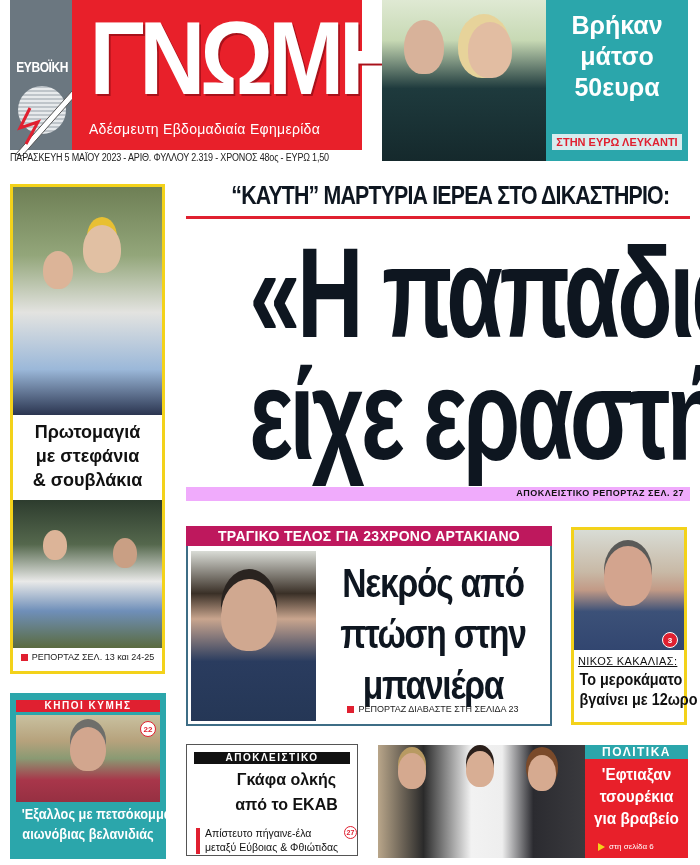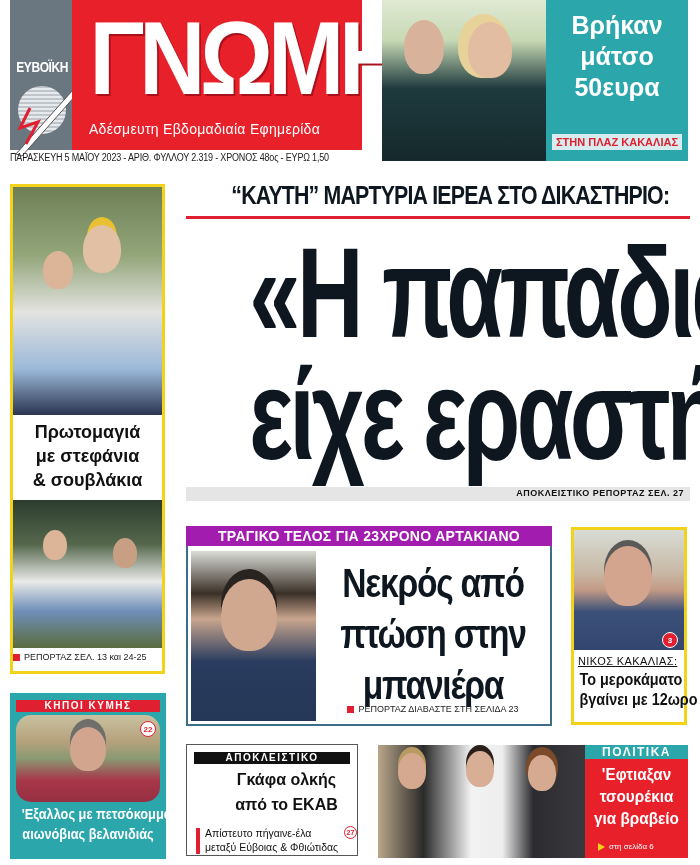--- a/index.html
+++ b/index.html
@@ -19,44 +19,44 @@
   .tr-panel { left: 546px; top: 0; width: 142px; height: 161px; background: #2ba6ab; }
   .tr-head { left: 546px; top: 10px; width: 142px; text-align: center; color: #fff; font-weight: bold; font-size: 25px; line-height: 31px; }
   .tr-tag { left: 552px; top: 134px; width: 130px; height: 16px; background: #d7ecee; color: #e02030; font-size: 11px; font-weight: bold; text-align: center; line-height: 16px; }
   .badge { width: 16px; height: 16px; border-radius: 50%; background: #e02030; color: #fff; font-size: 8px; font-weight: bold; text-align: center; line-height: 16px; border: 1px solid #fff; }
   
   .kicker { left: 186px; top: 178px; width: 504px; font-weight: bold; font-size: 26px; line-height: 34px; text-align: center; letter-spacing: -1px; transform: scaleX(0.82); transform-origin: center; color: #0e1620; white-space: nowrap; }
   .kicker-line { left: 186px; top: 216px; width: 504px; height: 3px; background: #e02030; }
   .big { left: 176px; width: 524px; text-align: center; font-weight: bold; color: #0e1620; font-size: 128px; letter-spacing: -5px; white-space: nowrap; transform: scaleX(0.72); transform-origin: center; line-height: 130px; }
   .big1 { top: 228px; }
   .big2 { top: 350px; }
-  .gray-bar { left: 186px; top: 487px; width: 504px; height: 14px; background: #e5e5e5; }
+  .gray-bar { left: 186px; top: 487px; width: 504px; height: 14px; background: #f0abfc; }
   .gray-bar span { position: absolute; right: 6px; top: 1px; font-size: 9px; font-weight: bold; letter-spacing: 0.5px; }
   
   .lcol { left: 10px; top: 184px; width: 155px; height: 490px; border: 3px solid #f3d21a; background: #fff; }
   .lcol-photo1 { left: 13px; top: 187px; width: 149px; height: 228px; background: linear-gradient(180deg,#6e7f55 0%,#93a67a 30%,#e3e3e0 55%,#9bb8d9 80%,#2b3550 100%); }
   .lcol-head { left: 13px; top: 420px; width: 149px; text-align: center; font-weight: bold; font-size: 18px; line-height: 24px; }
   .lcol-photo2 { left: 13px; top: 500px; width: 149px; height: 148px; background: linear-gradient(180deg,#2d3c2e 0%,#55684d 30%,#e9e9e8 55%,#6f8fb9 75%,#5a6b3f 100%); }
-  .lcol-cap { left: 13px; top: 652px; width: 149px; font-size: 9px; color: #222; }
+  .lcol-cap { left: 13px; top: 652px; width: 149px; text-align: center; font-size: 9px; color: #222; }
   .sq { display: inline-block; width: 7px; height: 7px; background: #e02030; margin-right: 4px; vertical-align: middle; }
   
   .ctr { left: 186px; top: 526px; width: 366px; height: 200px; border: 2px solid #3e6d86; }
-  .ctr-bar { left: 186px; top: 526px; width: 366px; height: 20px; background: #a21caf; color: #fff; text-align: center; font-weight: bold; font-size: 14px; line-height: 20px; letter-spacing: 0.3px; }
+  .ctr-bar { left: 186px; top: 526px; width: 366px; height: 20px; background: #be185d; color: #fff; text-align: center; font-weight: bold; font-size: 14px; line-height: 20px; letter-spacing: 0.3px; }
   .ctr-photo { left: 191px; top: 551px; width: 125px; height: 170px; background: linear-gradient(180deg,#d9dcd6 0%,#3a3027 25%,#c9a58e 40%,#2a3c5f 65%,#253756 100%); }
   .ctr-head { left: 316px; top: 558px; width: 234px; text-align: center; font-weight: bold; font-size: 40px; line-height: 51px; letter-spacing: -1.5px; transform: scaleX(0.84); transform-origin: center; color: #0e1620; white-space: nowrap; }
   .ctr-cap { left: 316px; top: 704px; width: 234px; text-align: center; font-size: 9px; color: #222; }
   
   .rp { left: 571px; top: 527px; width: 116px; height: 198px; border: 3px solid #f3d21a; }
   .rp-photo { left: 574px; top: 530px; width: 110px; height: 120px; background: linear-gradient(180deg,#d8dcd5 0%,#c8b9a6 35%,#c29a86 50%,#3c5178 68%,#324670 100%); }
   .rp-name { left: 578px; top: 655px; width: 104px; font-size: 11px; text-decoration: underline; letter-spacing: 0.4px; }
   .rp-head { left: 574px; top: 670px; width: 110px; text-align: center; font-weight: bold; font-size: 16px; line-height: 20px; transform: scaleX(0.9); transform-origin: center; white-space: nowrap; }
   
   .bl { left: 10px; top: 693px; width: 156px; height: 166px; background: #2ba6ab; }
   .bl-tag { left: 16px; top: 700px; width: 144px; height: 12px; background: #e02030; color: #fff; text-align: center; font-size: 10px; font-weight: bold; letter-spacing: 1.5px; line-height: 12px; }
-  .bl-photo { left: 16px; top: 715px; width: 144px; height: 87px; background: linear-gradient(180deg,#c9c1a0 0%,#b6a27c 30%,#8a9a73 50%,#a8364a 75%,#963042 100%); border-radius: 15px; }
+  .bl-photo { left: 16px; top: 715px; width: 144px; height: 87px; background: linear-gradient(180deg,#c9c1a0 0%,#b6a27c 30%,#8a9a73 50%,#a8364a 75%,#963042 100%); }
   .bl-head { left: 10px; top: 804px; width: 156px; text-align: center; color: #fff; font-weight: bold; font-size: 15px; line-height: 20px; transform: scaleX(0.85); transform-origin: center; white-space: nowrap; }
   
   .bc { left: 186px; top: 744px; width: 172px; height: 112px; border: 1px solid #555; }
   .bc-tag { left: 194px; top: 752px; width: 156px; height: 12px; background: #111; color: #fff; text-align: center; font-size: 10px; font-weight: bold; letter-spacing: 1.5px; line-height: 12px; }
   .bc-head { left: 186px; top: 767px; width: 172px; text-align: center; font-weight: bold; font-size: 16px; line-height: 25px; padding-left: 29px; }
   .bc-redbar { left: 196px; top: 828px; width: 4px; height: 26px; background: #e02030; }
   .bc-sub { left: 205px; top: 826px; width: 150px; font-size: 10.5px; line-height: 14px; }
   
   .br-photo { left: 378px; top: 745px; width: 207px; height: 113px; background: linear-gradient(90deg,#b9a68a 0%,#2a2a2a 22%,#f2f2f2 45%,#eeeeee 60%,#2b2b30 75%,#3a3a3e 100%); }
   .br-panel { left: 585px; top: 745px; width: 103px; height: 113px; background: #e8202a; }
@@ -84,21 +84,21 @@
   <div class="face" style="left:22px;top:20px;width:40px;height:54px;background:#d8b29a;"></div>
   <div class="face" style="left:86px;top:22px;width:44px;height:56px;background:#e2bda2;box-shadow:-6px -4px 0 4px #e7d39a;"></div>
   <div class="abs badge" style="left:4px;top:142px;margin-top:20px;">19</div>
 </div>
 <div class="abs tr-panel"></div>
 <div class="abs tr-head">
   <div>Βρήκαν</div>
   <div>μάτσο</div>
   <div>50ευρα</div>
 </div>
-<div class="abs tr-tag">ΣΤΗΝ ΠΛΑΖ ΚΑΚΑΛΙΑΣ</div>
+<div class="abs tr-tag">ΣΤΗΝ ΕΥΡΩ ΛΕΥΚΑΝΤΙ</div>
 
 <div class="abs kicker">“ΚΑΥΤΗ” ΜΑΡΤΥΡΙΑ ΙΕΡΕΑ ΣΤΟ ΔΙΚΑΣΤΗΡΙΟ:</div>
 <div class="abs kicker-line"></div>
 <div class="abs big big1">«Η παπαδιά</div>
 <div class="abs big big2">είχε εραστή»</div>
 <div class="abs gray-bar">
     <span>ΑΠΟΚΛΕΙΣΤΙΚΟ ΡΕΠΟΡΤΑΖ ΣΕΛ. 27</span>
   </div>
 
 <div class="abs lcol"></div>

